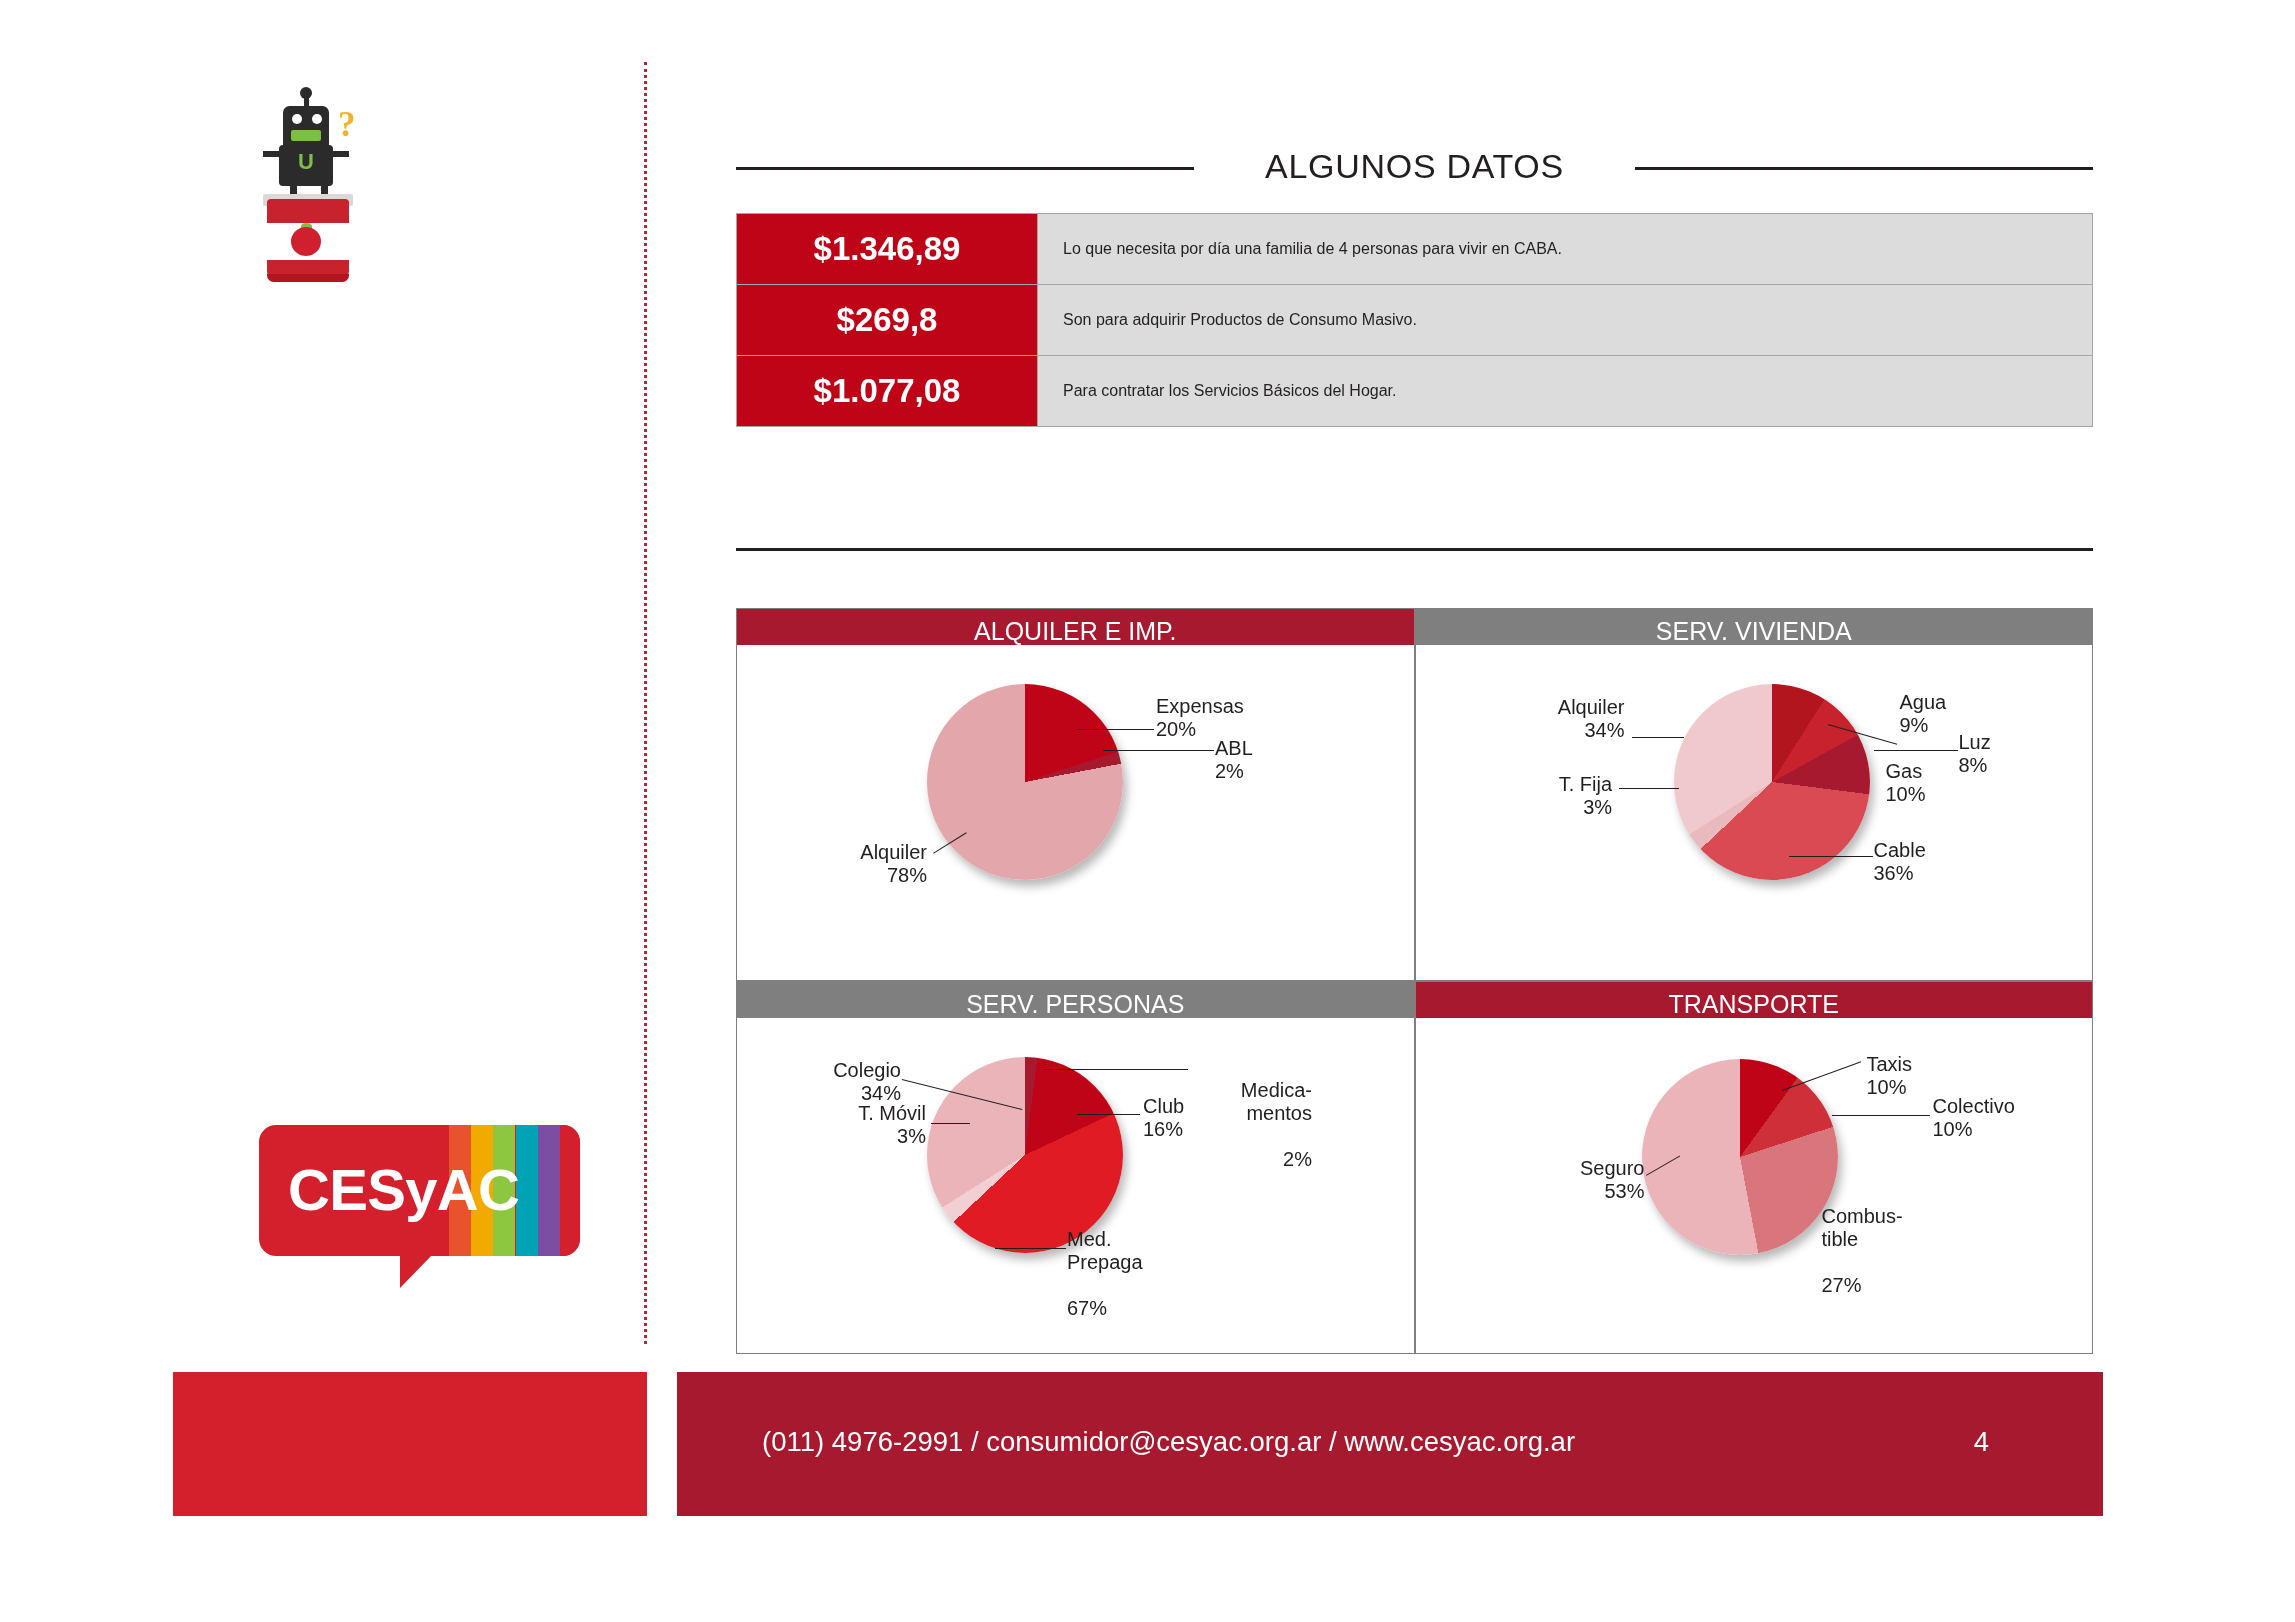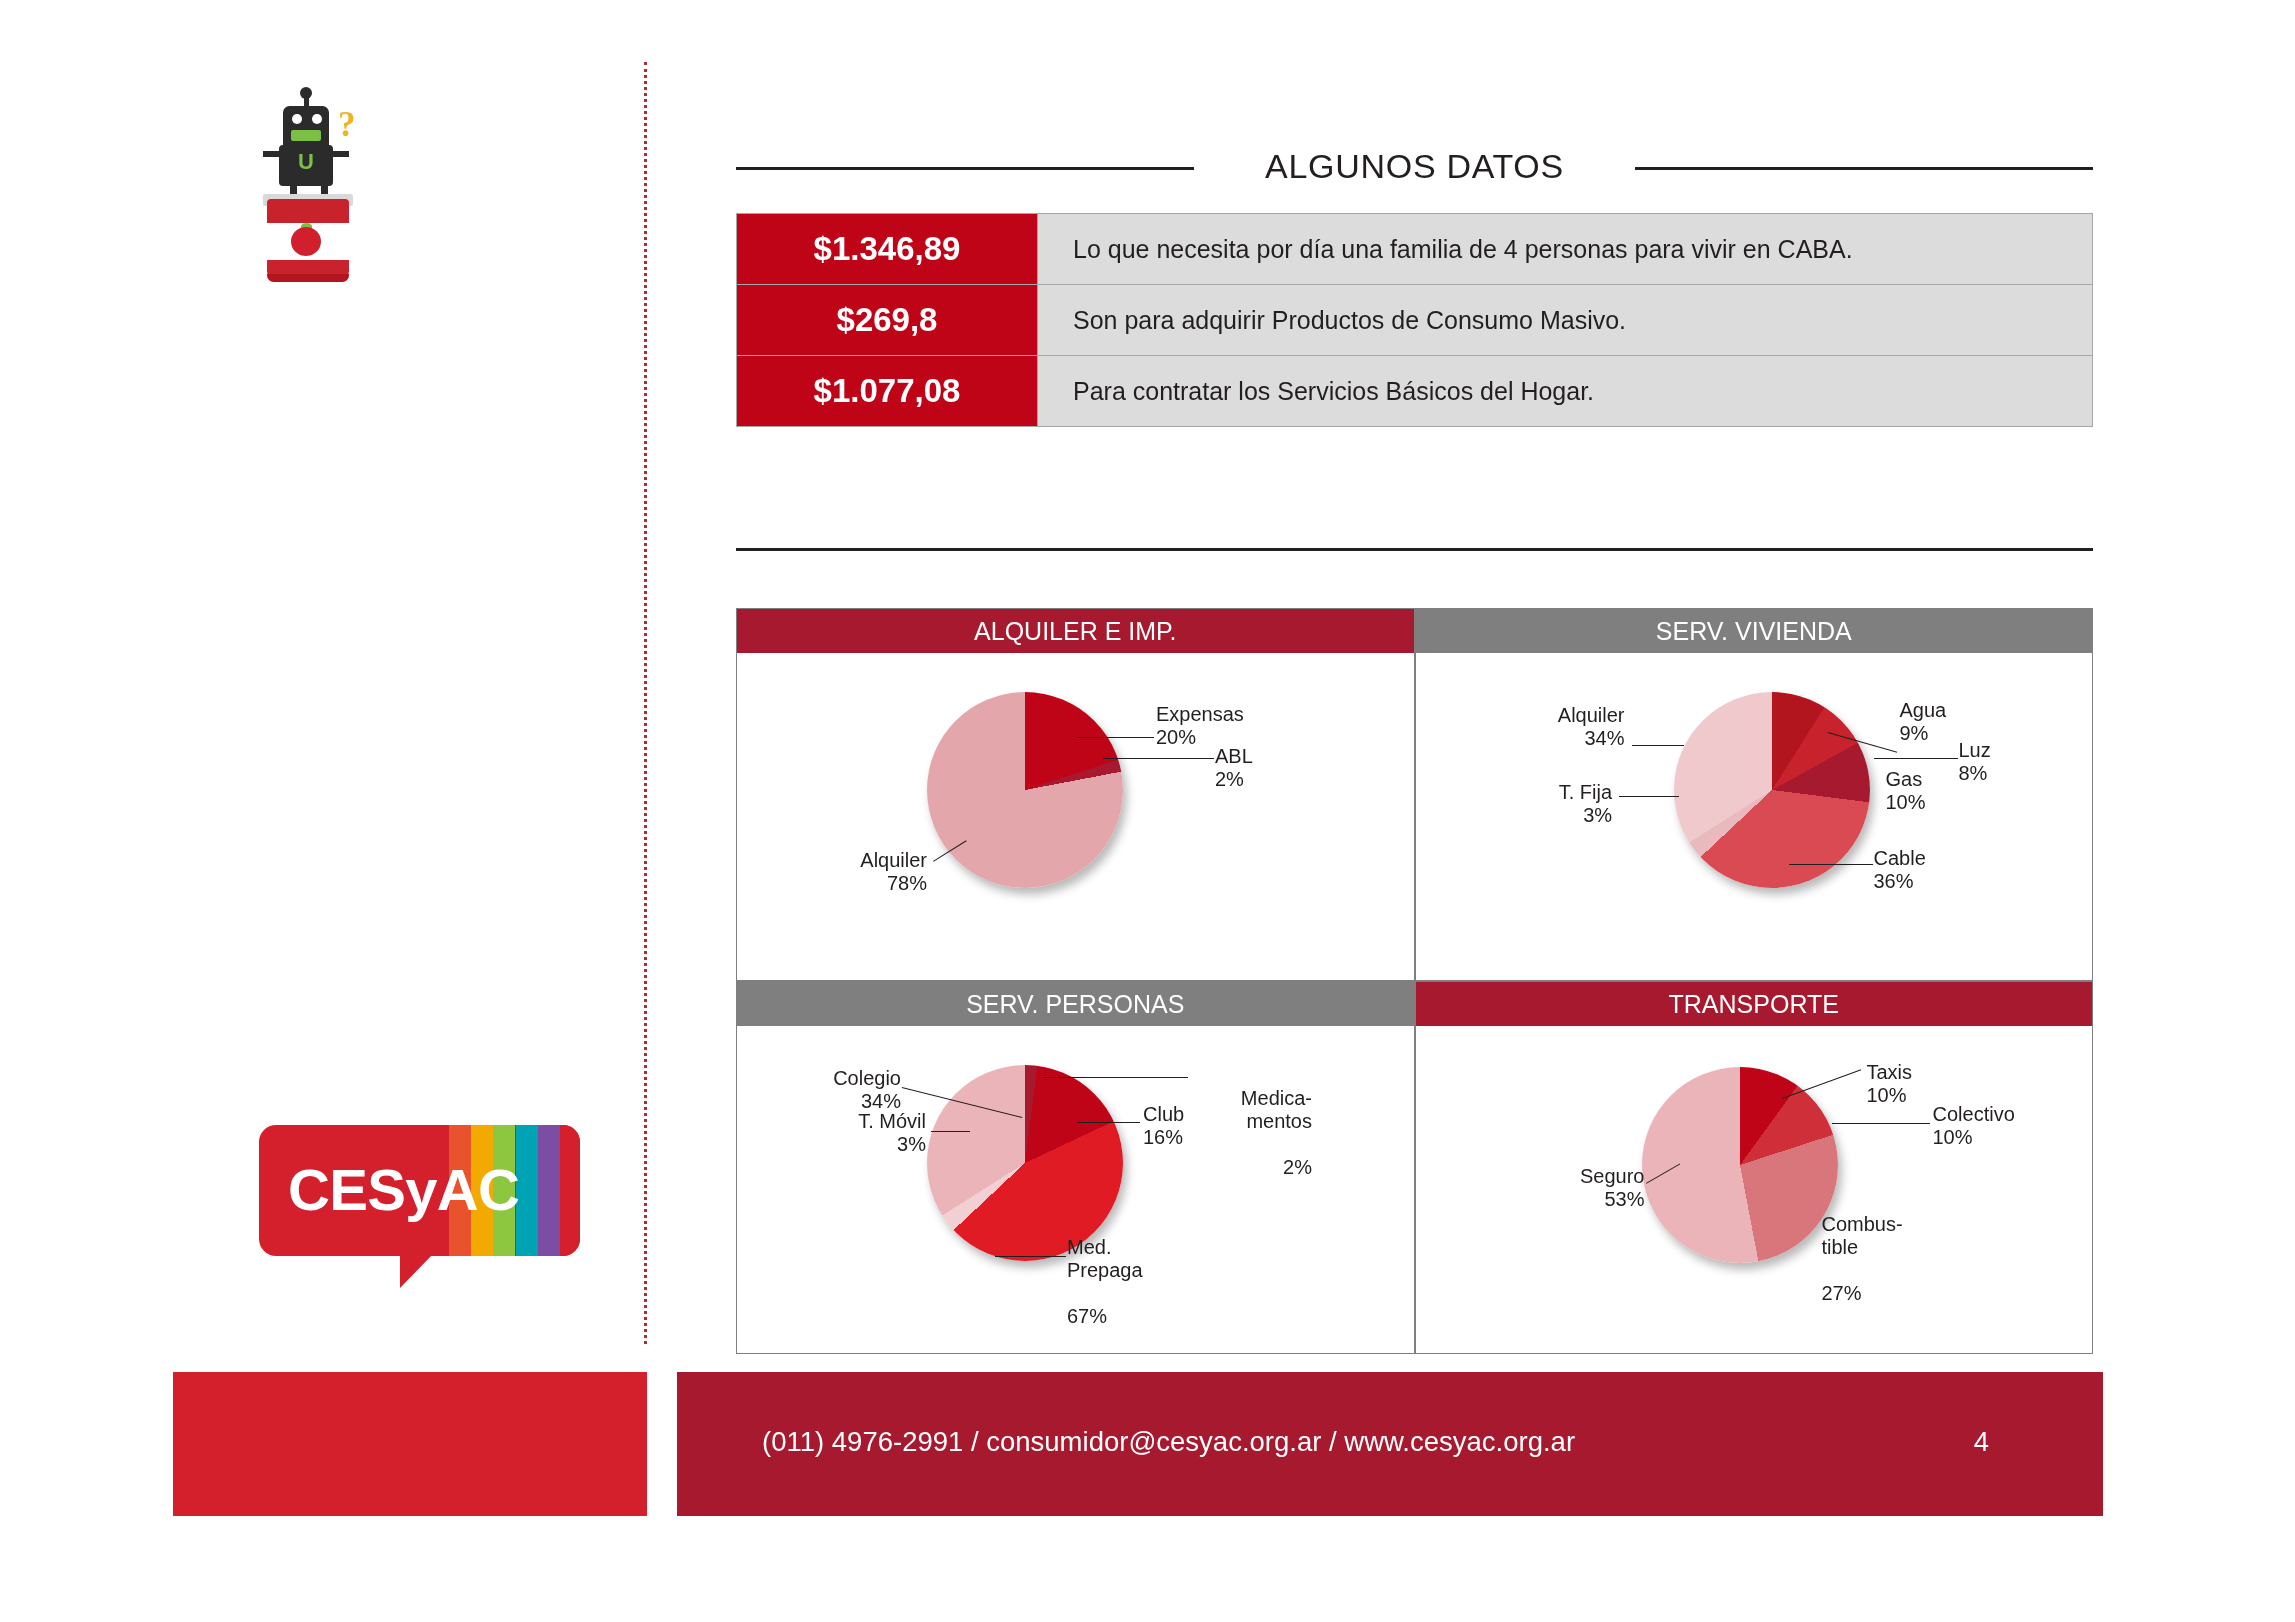--- a/index.html
+++ b/index.html
@@ -214,22 +214,22 @@
     width: 298px;
     background: #c00418;
     color: #ffffff;
     text-align: center;
     font-size: 33px;
     font-weight: bold;
   }
   .data-table td.desc {
     background: #dcdcdc;
     color: #231f20;
-    font-size: 25px;
-    padding-left: 35px;
+    font-size: 16px;
+    padding-left: 25px;
   }
 
   .note {
     position: absolute;
     left: 13px; top: 451px;
     width: 1335px;
     text-align: center;
     font-size: 26px;
     font-weight: bold;
     line-height: 1.35;
@@ -253,21 +253,21 @@
     grid-template-columns: 1fr 1fr;
     grid-template-rows: 1fr 1fr;
   }
   .chart-cell {
     position: relative;
     border: 1.3px solid #7f7f7f;
     background: #ffffff;
     overflow: hidden;
   }
   .chart-head {
-    height: 44px;
+    height: 36px;
     line-height: 44px;
     text-align: center;
     color: #ffffff;
     font-size: 25px;
   }
   .chart-head.maroon { background: #a6192e; }
   .chart-head.gray  { background: #7f7f7f; }
   .chart-body { position: relative; height: 328px; }
 
   .pie-wrap { position: absolute; }

